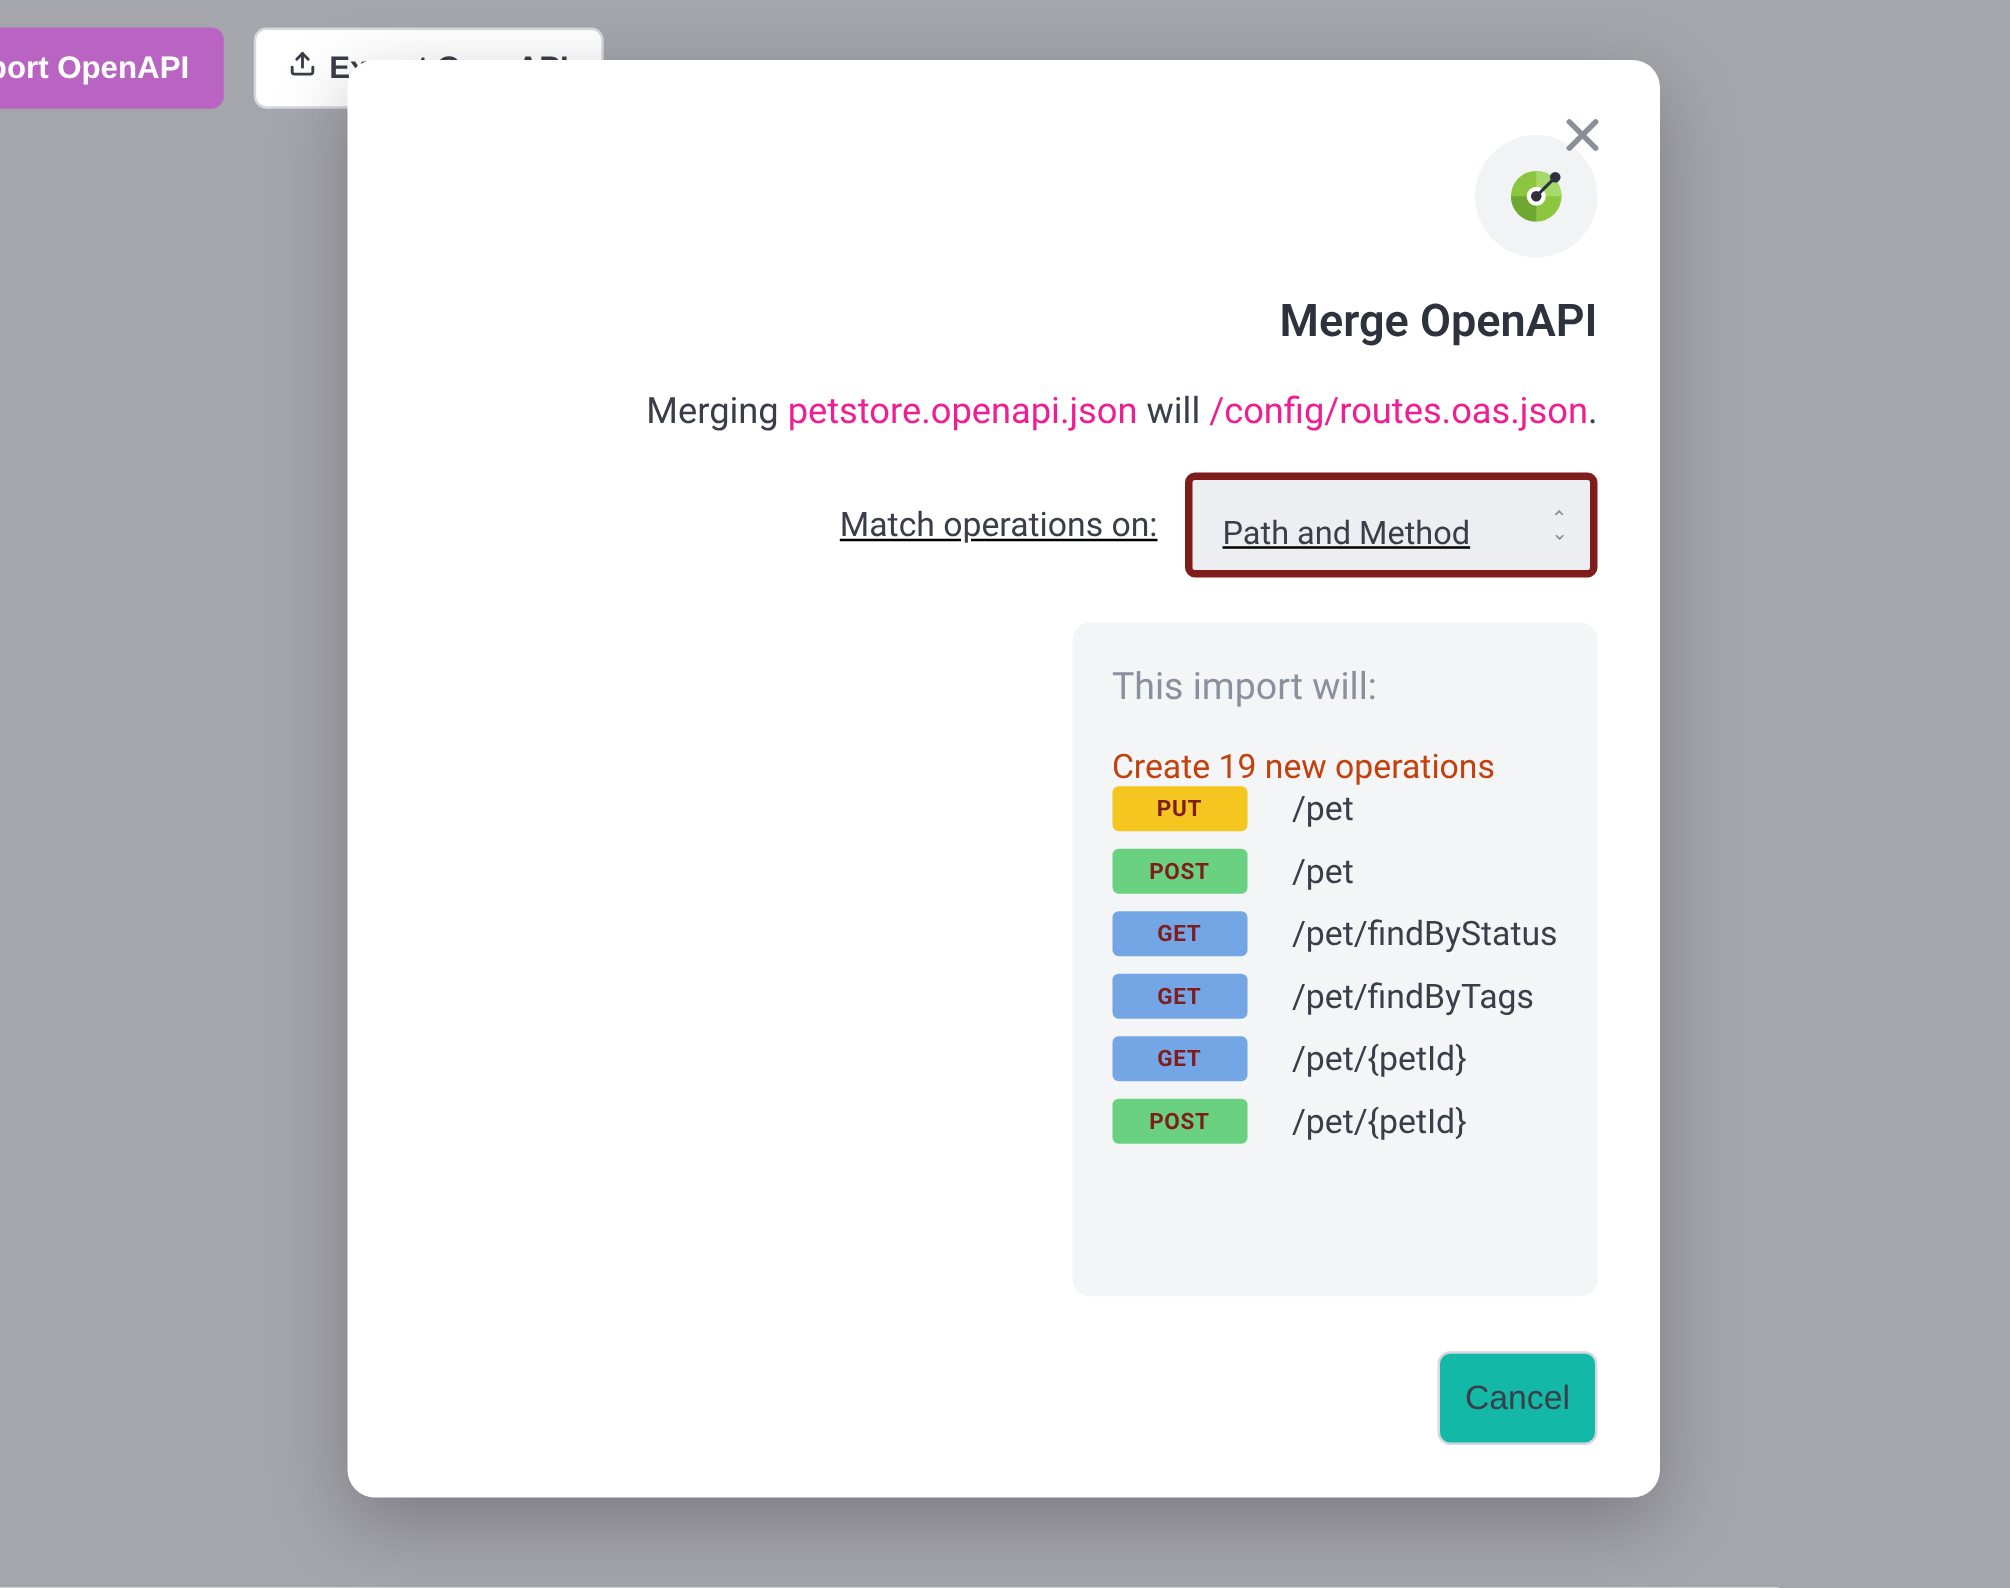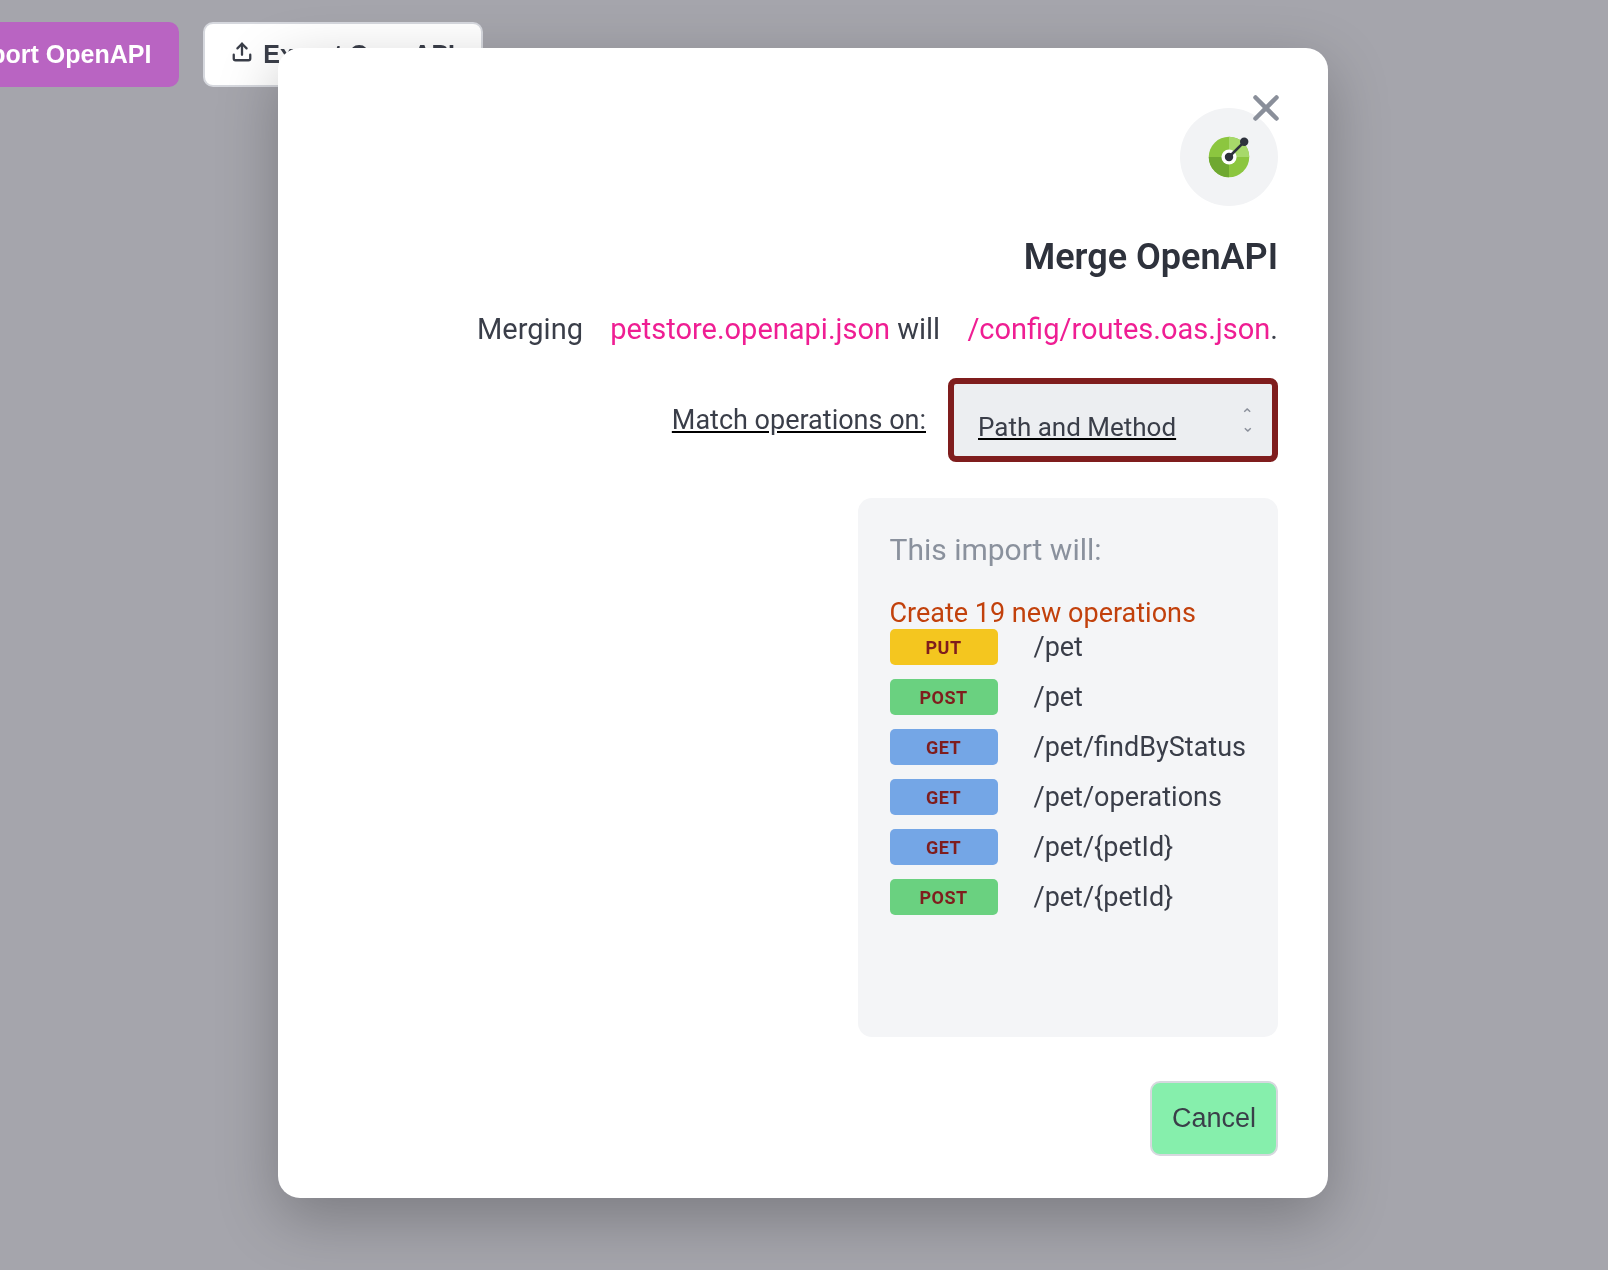--- a/index.html
+++ b/index.html
@@ -84,21 +84,21 @@
   font-size: 36px;
   font-weight: 600;
   color: #2e323c;
   margin-bottom: 34px;
 }
 .merge-desc {
   font-size: 29px;
   color: #3a3e49;
   margin-bottom: 32px;
 }
-.merge-desc .pink { color: #ef1e93; margin-left: 20px; }
+.merge-desc .pink { color: #ef1e93; }
 .match-row {
   display: flex;
   align-items: center;
   gap: 22px;
   margin-bottom: 36px;
   text-decoration: underline;
 }
 .match-label {
   font-size: 27px;
   color: #3a3e49;
@@ -164,21 +164,21 @@
   font-size: 27px;
   color: #3a3e49;
 }
 .footer {
   display: flex;
   gap: 38px;
   margin-top: 44px;
 }
 .btn-cancel {
   flex: 1;
-  background: #86efac;
+  background: #14b8a6;
   border: 2px solid #d6d8de;
   border-radius: 10px;
   padding: 20px;
   font-size: 27px;
   font-weight: 500;
   color: #3a3e49;
   cursor: pointer;
 }
 .btn-complete {
   flex: 1;
@@ -260,21 +260,21 @@
         <div class="op-row">
           <div class="method-badge" style="background: rgb(106, 209, 128);">POST</div>
           <div class="op-path">/pet</div>
         </div>
         <div class="op-row">
           <div class="method-badge" style="background: rgb(116, 166, 230);">GET</div>
           <div class="op-path">/pet/findByStatus</div>
         </div>
         <div class="op-row">
           <div class="method-badge" style="background: rgb(116, 166, 230);">GET</div>
-          <div class="op-path">/pet/operations</div>
+          <div class="op-path">/pet/findByTags</div>
         </div>
         <div class="op-row">
           <div class="method-badge" style="background: rgb(116, 166, 230);">GET</div>
           <div class="op-path">/pet/{petId}</div>
         </div>
         <div class="op-row">
           <div class="method-badge" style="background: rgb(106, 209, 128);">POST</div>
           <div class="op-path">/pet/{petId}</div>
         </div>
       </div>

